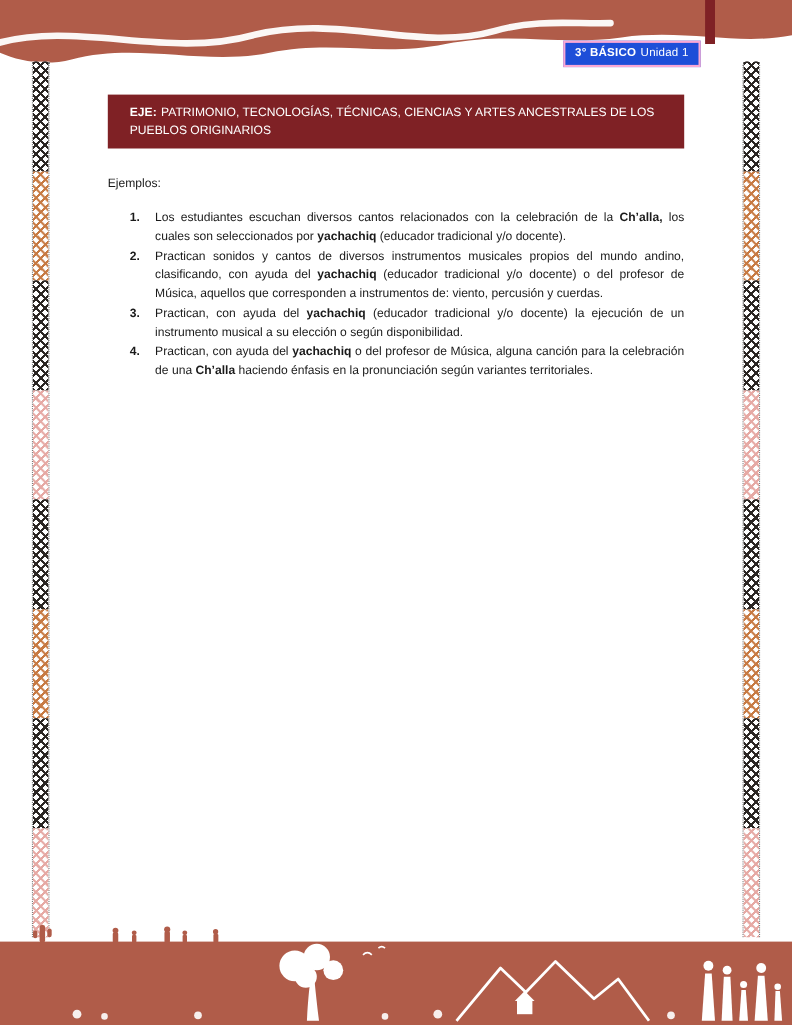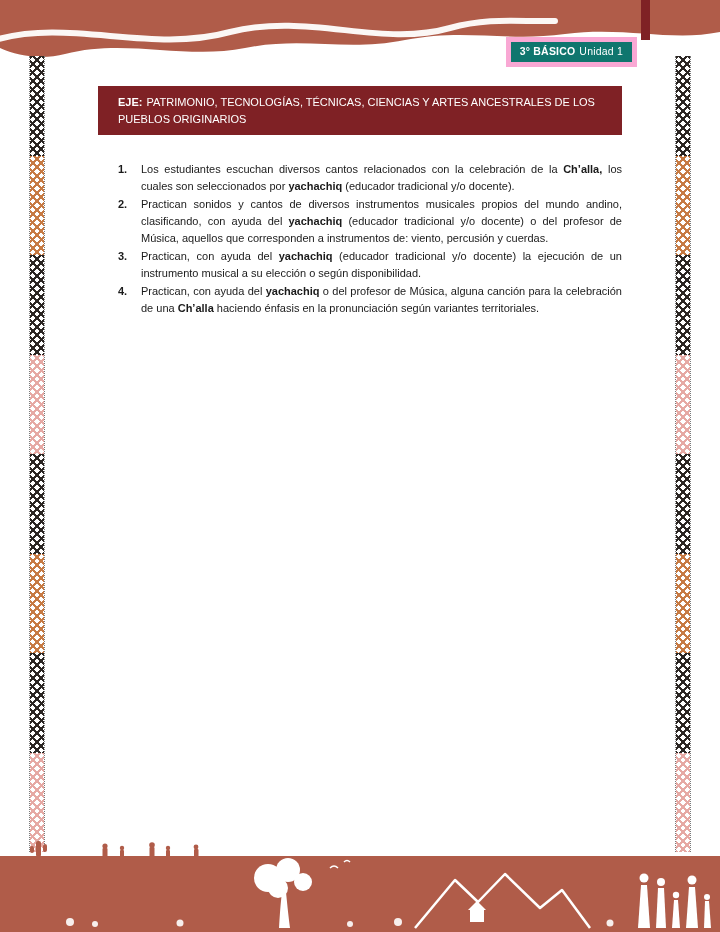--- a/index.html
+++ b/index.html
@@ -5,22 +5,22 @@
   html,body{margin:0;padding:0;}
   body{
     width:720px;height:932px;position:relative;background:#fff;
     font-family:"Liberation Sans",sans-serif;overflow:hidden;
   }
   .page{position:absolute;inset:0;}
 
   
   .top-band{position:absolute;top:0;left:0;display:block;}
   .badge{
-    position:absolute;top:37px;right:83px;background:#0f766e;color:#fff;
-    font-size:10.5px;line-height:1;padding:4px 9px 5px;border:5px solid #f9a8d4;
+    position:absolute;top:37px;right:83px;background:#1d4ed8;color:#fff;
+    font-size:10.5px;line-height:1;padding:4px 9px 5px;border:2px solid #f9a8d4;
     white-space:nowrap;letter-spacing:.2px;
   }
   .badge .b{margin-right:4px;}
   .badge-tab{position:absolute;top:0;right:70px;width:9px;height:40px;background:#7f2125;}
 
   
   .strip{
     position:absolute;top:56px;bottom:80px;width:14px;display:flex;flex-direction:column;
     border-left:1px dotted #7a7a7a;border-right:1px dotted #7a7a7a;background:#fff;
   }
@@ -99,20 +99,21 @@
   </div>
 
   <main class="content">
 
 
     <div class="eje">
       <span class="b">EJE:</span><span>PATRIMONIO, TECNOLOGÍAS, TÉCNICAS, CIENCIAS Y ARTES ANCESTRALES DE LOS PUEBLOS ORIGINARIOS</span>
     </div>
 
 
+    <p class="ej-head">Ejemplos:</p>
 
     <div class="items">
       <div class="item">
         <span class="num">1.</span>
         <span class="txt"><span>Los estudiantes escuchan diversos cantos relacionados con la celebración de la </span><span class="b">Ch’alla,</span><span> los cuales son seleccionados por </span><span class="b">yachachiq</span><span> (educador tradicional y/o docente).</span></span>
       </div>
       <div class="item">
         <span class="num">2.</span>
         <span class="txt"><span>Practican sonidos y cantos de diversos instrumentos musicales propios del mundo andino, clasificando, con ayuda del </span><span class="b">yachachiq</span><span> (educador tradicional y/o docente) o del profesor de Música, aquellos que corresponden a instrumentos de: viento, percusión y cuerdas.</span></span>
       </div>

